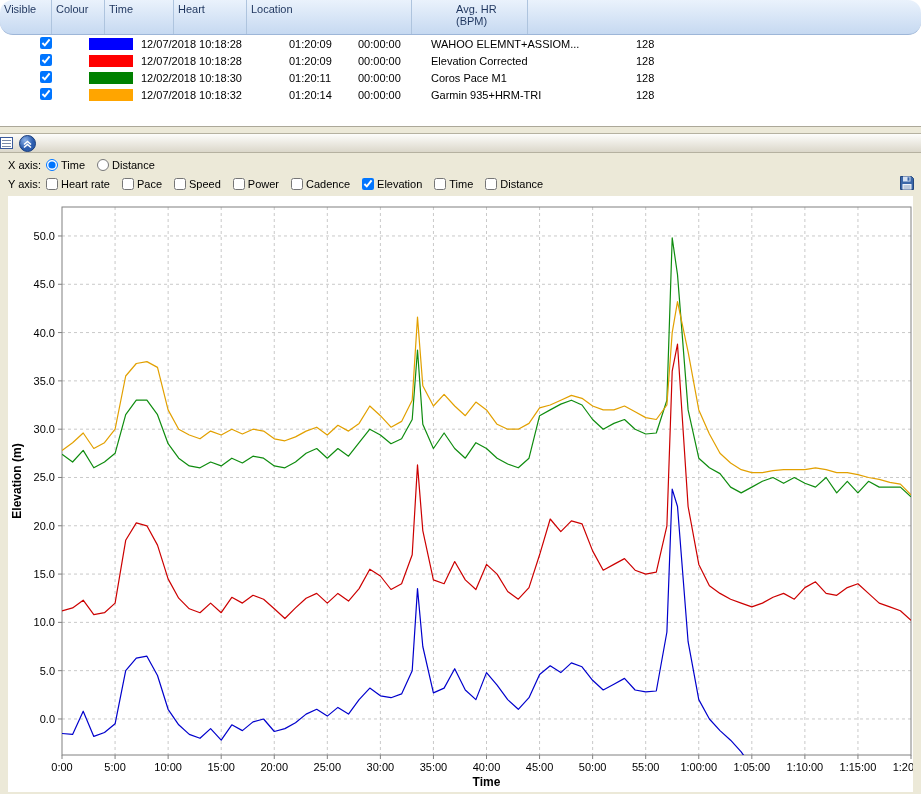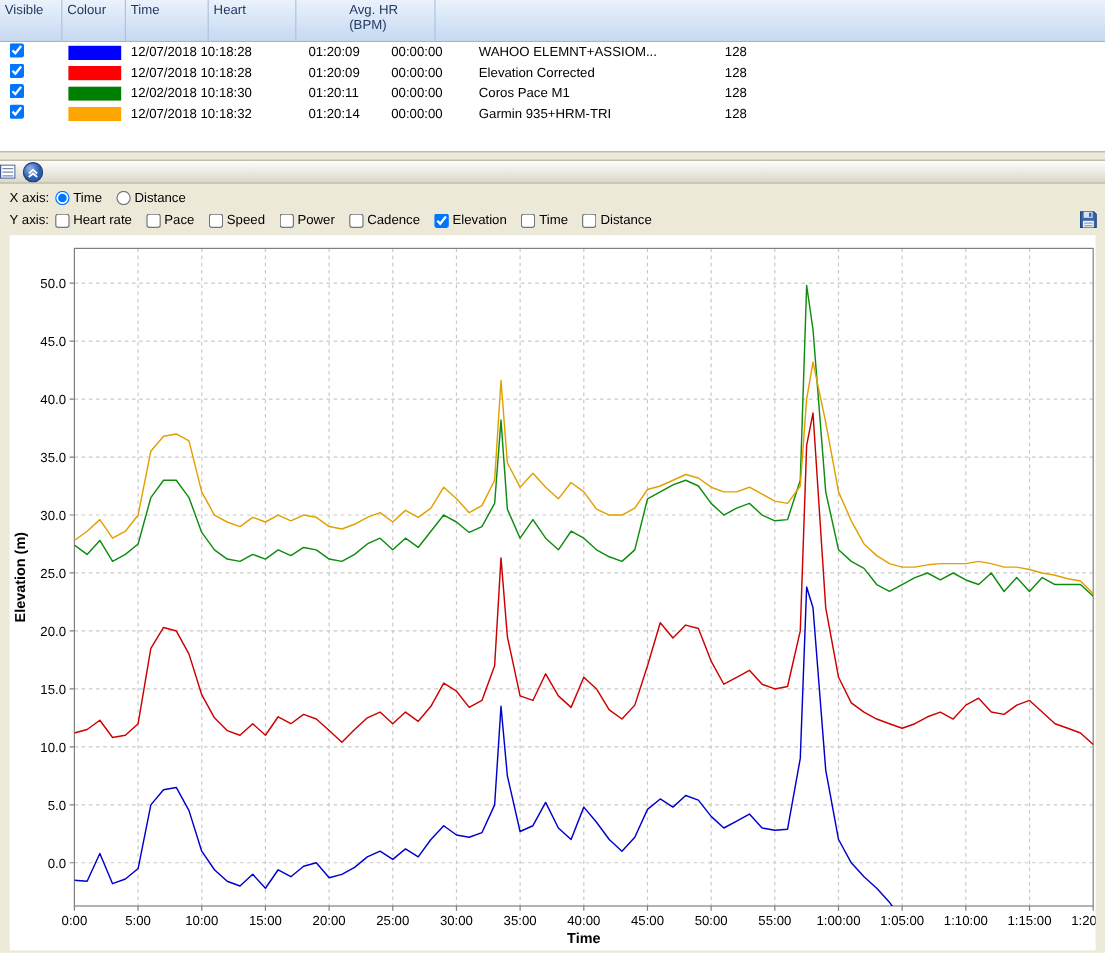--- a/index.html
+++ b/index.html
@@ -8,26 +8,26 @@
     width:921px; height:794px; overflow:hidden;
     background:#ece9d8;
     font-family:"Liberation Sans","DejaVu Sans",sans-serif;
     font-size:11px; color:#000;
     position:relative;
   }
   .app { position:absolute; inset:0; }
 
   
   .table-section { position:absolute; top:0; left:0; width:921px; height:127px; background:#fff; border-bottom:1px solid #aca899; }
-  .thead { display:flex; height:35px; background:linear-gradient(#eaf2fc,#c6d9f1); border-bottom:1px solid #9db6d8; }
+  .thead { display:flex; height:35px; background:linear-gradient(#eaf2fc,#c6d9f1); border-bottom:1px solid #9db6d8;border-radius:13px; }
   .th { border-right:1px solid #aec4de; padding:3px 4px 0 4px; color:#1e355e; white-space:pre-line; overflow:hidden; }
   .c0 { width:52px; }  .c1 { width:53px; }  .c2 { width:148px; }
   .c3 { width:69px; }  .c4 { width:73px; }  .c5 { width:165px; }
   .c6 { width:76px;margin-left:40px; }  .c7 { flex:1; border-right:none; }
-  .tr { display:flex; height:17px; align-items:center; background:#fff; }
+  .tr { display:flex; height:17px; align-items:center; background:#fff;padding-left:32px; }
   .td { padding-left:4px; white-space:nowrap; overflow:hidden; }
   .td input[type=checkbox] { width:12px; height:12px; margin:0 0 0 4px; }
   .swatch { width:44px; height:12px; margin-left:1px; }
 
   
   .overlay-bar {
     position:absolute; top:133px; left:0; width:921px; height:20px;
     background:linear-gradient(#fdfdfb,#dbd7ca);
     border-top:1px solid #b5b1a0; border-bottom:1px solid #b5b1a0;
     display:flex; align-items:center;
@@ -51,20 +51,21 @@
 <body>
 
 <div class="app">
 
   <div class="table-section">
     <div class="thead">
       <div class="th c0">Visible</div>
       <div class="th c1">Colour</div>
       <div class="th c3">Time</div>
       <div class="th c4">Heart</div>
+      <div class="th c5">Location</div>
       <div class="th c6">Avg. HR
 (BPM)</div>
       <div class="th c7"></div>
     </div>
 
     <div class="tr">
       <div class="td c0"><input type="checkbox" checked="" style=""></div>
       <div class="td c1">
           <div class="swatch" style="background: rgb(0, 0, 255);"></div>
         </div>

